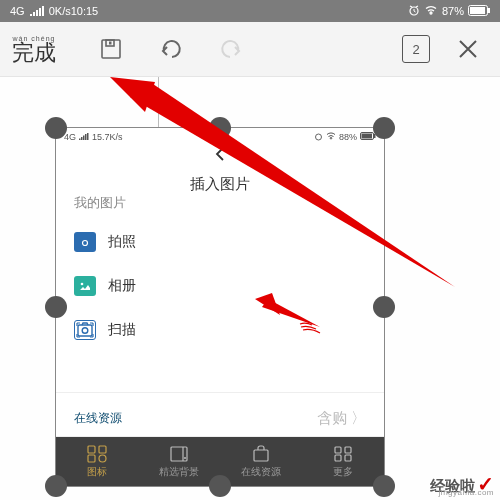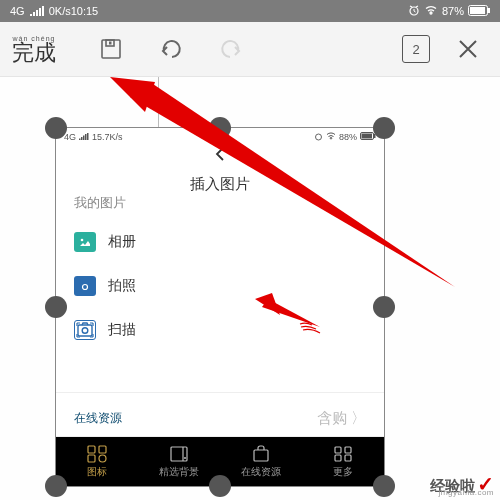--- a/index.html
+++ b/index.html
@@ -57,21 +57,21 @@
   .gallery-icon { background: #2bb09e; }
   .scan-icon { background: #fff; border: 1.5px solid #2b6cb0; position: relative; }
   
   .divider { height: 1px; background: #eee; margin: 8px 0; }
   
   .inner-bottom { margin-top: auto; }
   .online-row { display: flex; align-items: center; justify-content: space-between; padding: 8px 18px; font-size: 12px; }
   .online-row .label { color: #0c4a6e; font-family: "KaiTi","STKaiti",serif; }
   .online-row .more { color: #bbb; font-family: "KaiTi","STKaiti",serif; font-size: 15px; }
   
-  .tab-bar { height: 50px; display: flex; border-top: 1px solid #eee; background: #000000; }
+  .tab-bar { height: 50px; display: flex; border-top: 1px solid #eee; background: #404040; }
   .tab { flex: 1; display: flex; flex-direction: column; align-items: center; justify-content: center; gap: 2px; font-size: 10px; color: #999; font-family: "KaiTi","STKaiti",serif; }
   .tab.active { color: #c5a04a; }
   .tab svg { width: 20px; height: 18px; }
   
   
   .arrow-svg { position: absolute; left: 0; top: 0; pointer-events: none; }
   
   
   .watermark { position: absolute; right: 6px; bottom: 4px; font-size: 13px; color: #555; display: flex; align-items: baseline; gap: 2px; margin-top: 20px; }
   .watermark .brand { font-weight: 700; font-size: 15px; }
@@ -187,38 +187,38 @@
               <path d="M9 2 L3 8 L9 14" fill="none" stroke="#333" stroke-width="1.8"></path>
             </svg>
         </span>
         <span class="inner-title">插入图片</span>
       </div>
 
       <div class="section-label">我的图片</div>
 
       <div class="menu-list">
         <div class="menu-item">
+          <div class="icon-box camera-icon">
+            <svg width="14" height="11" viewBox="0 0 14 11">
+                <rect x="0" y="2" width="14" height="9" rx="1.5" fill="#2b6cb0"></rect>
+                <path d="M4 2l1-2h4l1 2" fill="#2b6cb0"></path>
+                <circle cx="7" cy="6" r="2.5" fill="none" stroke="#fff" stroke-width="1.2"></circle>
+              </svg>
+          </div>
+          <span class="label">拍照</span>
+        </div>
+        <div class="menu-item">
           <div class="icon-box gallery-icon">
             <svg width="14" height="12" viewBox="0 0 14 12">
                 <rect width="14" height="12" rx="1.5" fill="#2bb09e"></rect>
                 <circle cx="4" cy="4" r="1.3" fill="#fff"></circle>
                 <path d="M2 10l3-3 2 2 3-4 2 3v2H2z" fill="#fff"></path>
               </svg>
           </div>
           <span class="label">相册</span>
-        </div>
-        <div class="menu-item">
-          <div class="icon-box camera-icon">
-            <svg width="14" height="11" viewBox="0 0 14 11">
-                <rect x="0" y="2" width="14" height="9" rx="1.5" fill="#2b6cb0"></rect>
-                <path d="M4 2l1-2h4l1 2" fill="#2b6cb0"></path>
-                <circle cx="7" cy="6" r="2.5" fill="none" stroke="#fff" stroke-width="1.2"></circle>
-              </svg>
-          </div>
-          <span class="label">拍照</span>
         </div>
         <div class="menu-item">
           <div class="icon-box scan-icon">
             <svg width="18" height="16" viewBox="0 0 18 16">
                 <rect x="2" y="3" width="14" height="11" rx="1.5" fill="none" stroke="#2b6cb0" stroke-width="1.4"></rect>
                 <path d="M6 3l1-2h4l1 2" fill="none" stroke="#2b6cb0" stroke-width="1.4"></path>
                 <circle cx="9" cy="8.5" r="2.8" fill="none" stroke="#2b6cb0" stroke-width="1.4"></circle>
                 <path d="M1 1v3M1 1h3M17 1v3M17 1h-3M1 15v-3M1 15h3M17 15v-3M17 15h-3" stroke="#2b6cb0" stroke-width="1.2" fill="none"></path>
               </svg>
           </div>

